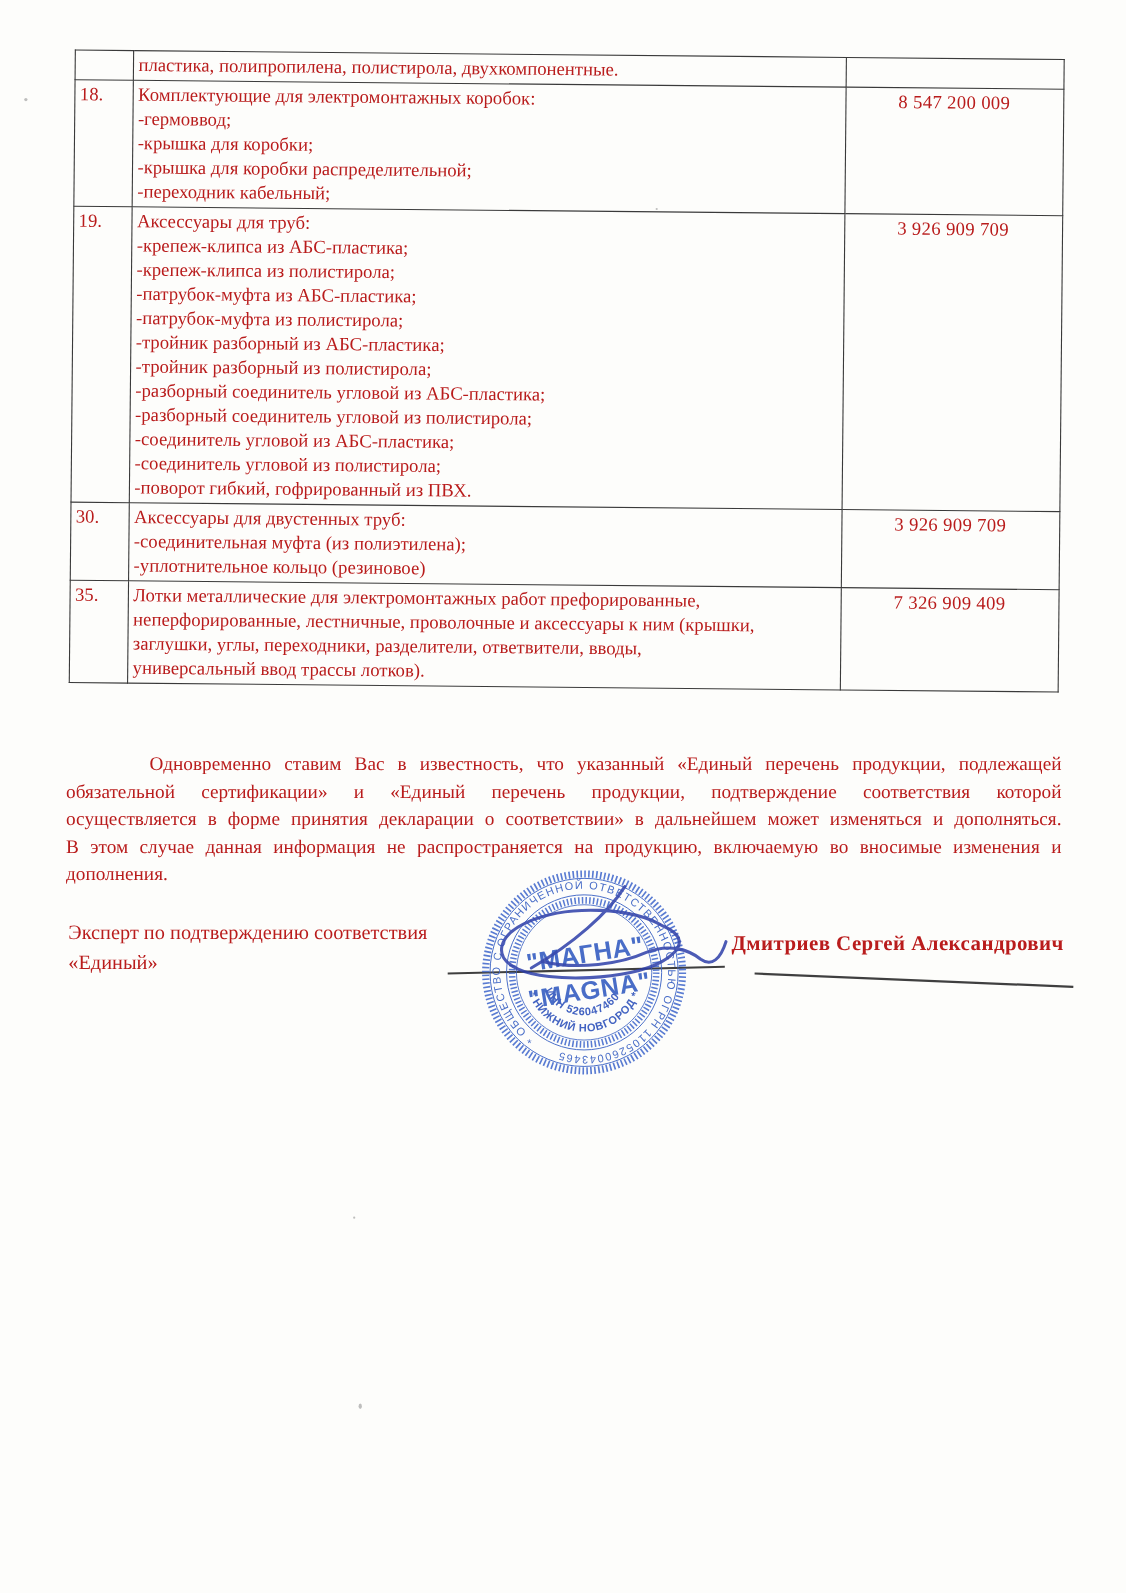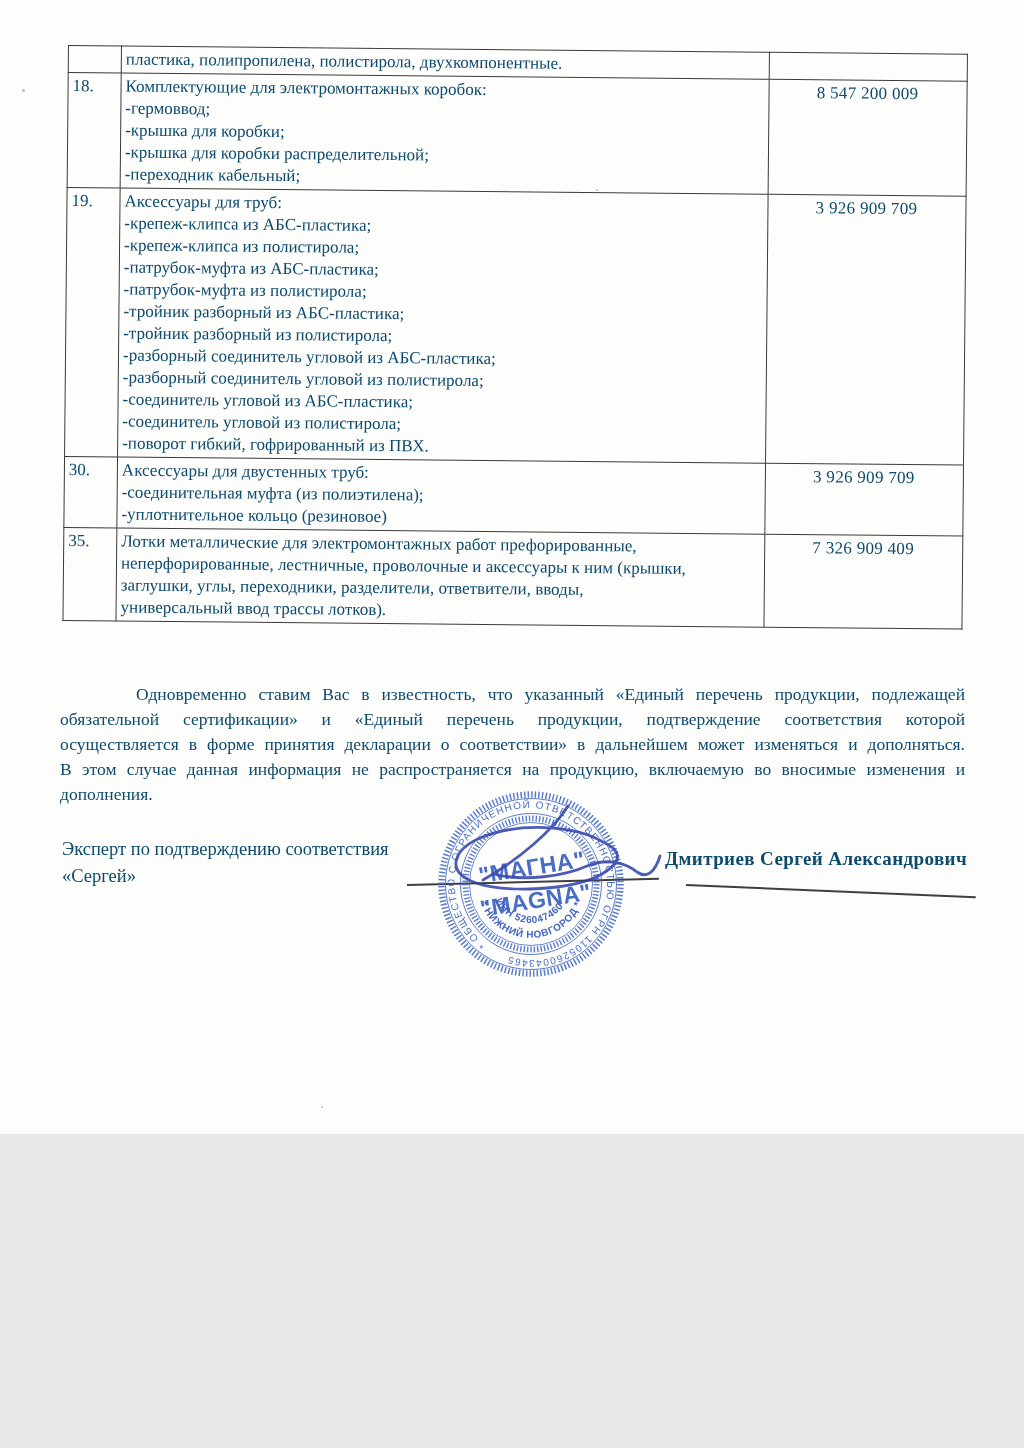--- a/index.html
+++ b/index.html
@@ -1,24 +1,24 @@
 <!DOCTYPE html>
 <html><head>
 <meta charset="utf-8">
 <style>
   * { margin: 0; padding: 0; box-sizing: border-box; }
   html, body { background: #e8e8e8; }
   .page {
     position: relative;
     width: 1024px;
-    height: 1134px;
+    height: 1448px;
     background: #fdfdfb;
     overflow: hidden;
     font-family: "Liberation Serif", serif;
-    color: #0c4a6e;
+    color: #b91c1c;
   }
 
   
   .table-wrap {
     position: absolute;
     left: 68px;
     top: 45px;
     width: 899px;
     transform: rotate(0.55deg);
     transform-origin: left top;
@@ -175,21 +175,21 @@
           <td class="code-cell">7 326 909 409</td>
         </tr>
       </tbody>
     </table>
   </div>
 
   <p class="info-paragraph">Одновременно ставим Вас в известность, что указанный «Единый перечень продукции, подлежащей обязательной сертификации» и «Единый перечень продукции, подтверждение соответствия которой осуществляется в форме принятия декларации о соответствии» в дальнейшем может изменяться и дополняться. В этом случае данная информация не распространяется на продукцию, включаемую во вносимые изменения и дополнения.</p>
 
   <div class="signatory-role">
     <div>Эксперт по подтверждению соответствия</div>
-    <div>«Сергей»</div>
+    <div>«Единый»</div>
   </div>
 
   <div class="sig-line sig-line-left"></div>
   <div class="sig-line sig-line-right"></div>
 
   <div class="signatory-name">Дмитриев Сергей Александрович</div>
 
   <svg class="stamp" viewBox="0 0 240 212" xmlns="http://www.w3.org/2000/svg">
     <defs>
       <path id="ringPath" d="M 60.9 165.9 A 75 75 0 1 1 151.1 46.1 A 75 75 0 1 1 60.9 165.9"></path>

